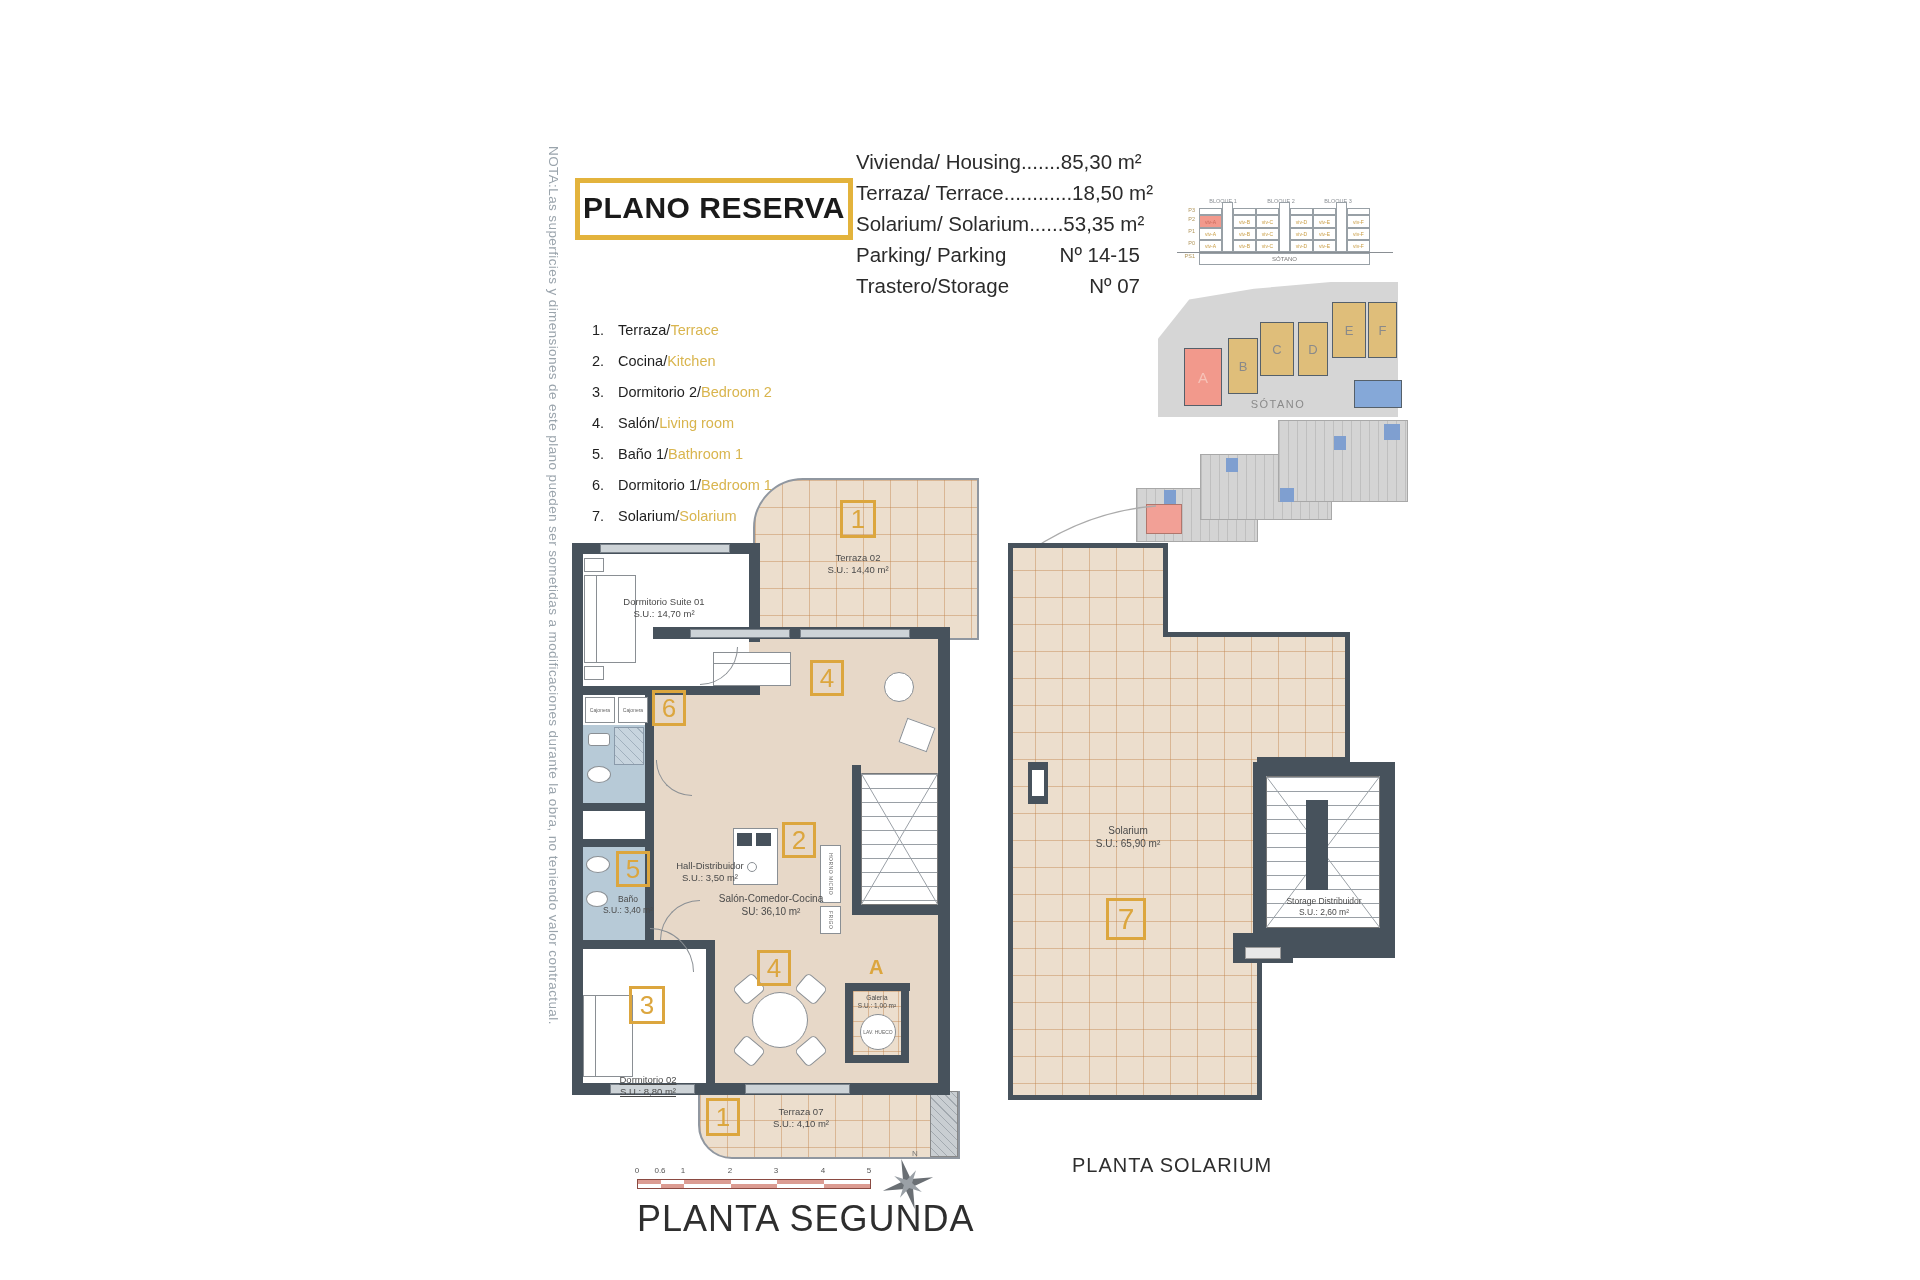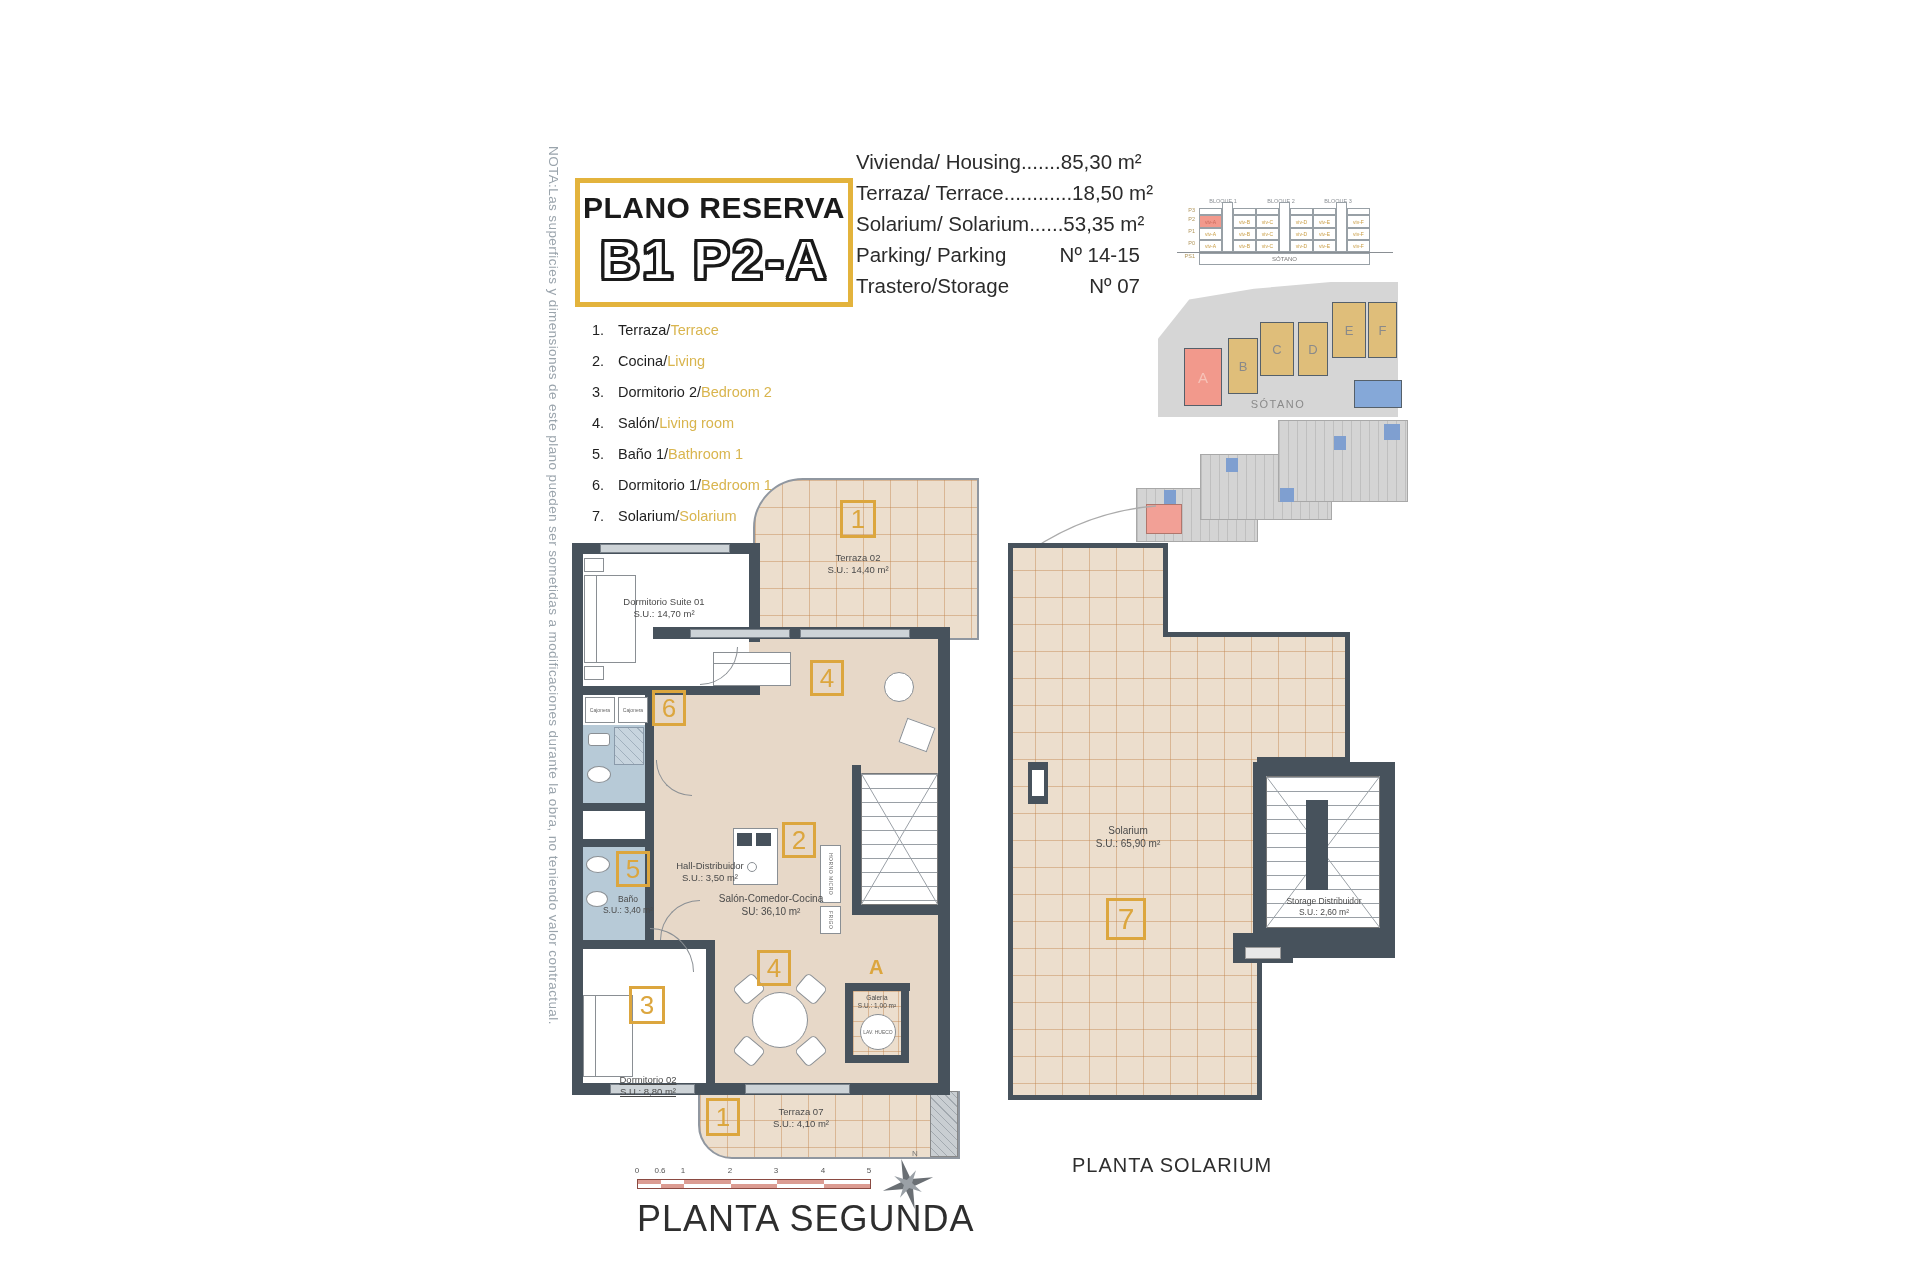--- a/index.html
+++ b/index.html
@@ -62,21 +62,20 @@
 </style>
 </head>
 <body>
 
 <div id="sheet">
 
   <div class="note-v">NOTA:Las superficies y dimensiones de este plano pueden ser sometidas a modificaciones durante la obra, no teniendo valor contractual.</div>
 
   <div class="titlebox">
     <div class="t1">PLANO RESERVA</div>
-    <div class="t2">B1 P2-A</div>
   </div>
 
   <div class="summary">
     <div class="sum-row">
         <span>Vivienda/ Housing</span>
         <span>.......</span>
         <span class="sum-val">85,30 m²</span>
       </div>
     <div class="sum-row">
         <span>Terraza/ Terrace</span>
@@ -102,21 +101,21 @@
     <div class="leg-item">
         <span class="leg-num">1.</span>
         <span>Terraza</span>
         <span> / </span>
         <span class="leg-en">Terrace</span>
       </div>
     <div class="leg-item">
         <span class="leg-num">2.</span>
         <span>Cocina</span>
         <span> / </span>
-        <span class="leg-en">Living</span>
+        <span class="leg-en">Kitchen</span>
       </div>
     <div class="leg-item">
         <span class="leg-num">3.</span>
         <span>Dormitorio 2</span>
         <span> / </span>
         <span class="leg-en">Bedroom 2</span>
       </div>
     <div class="leg-item">
         <span class="leg-num">4.</span>
         <span>Salón</span>

